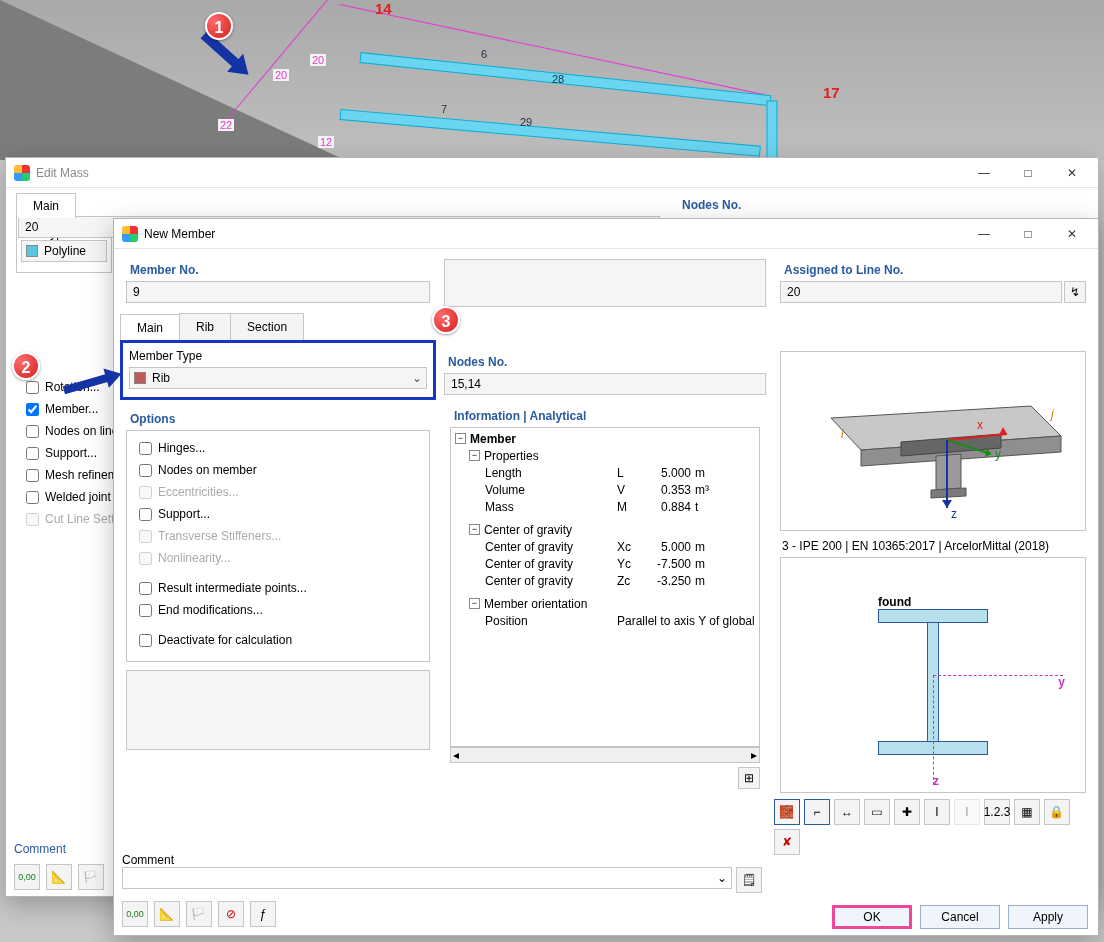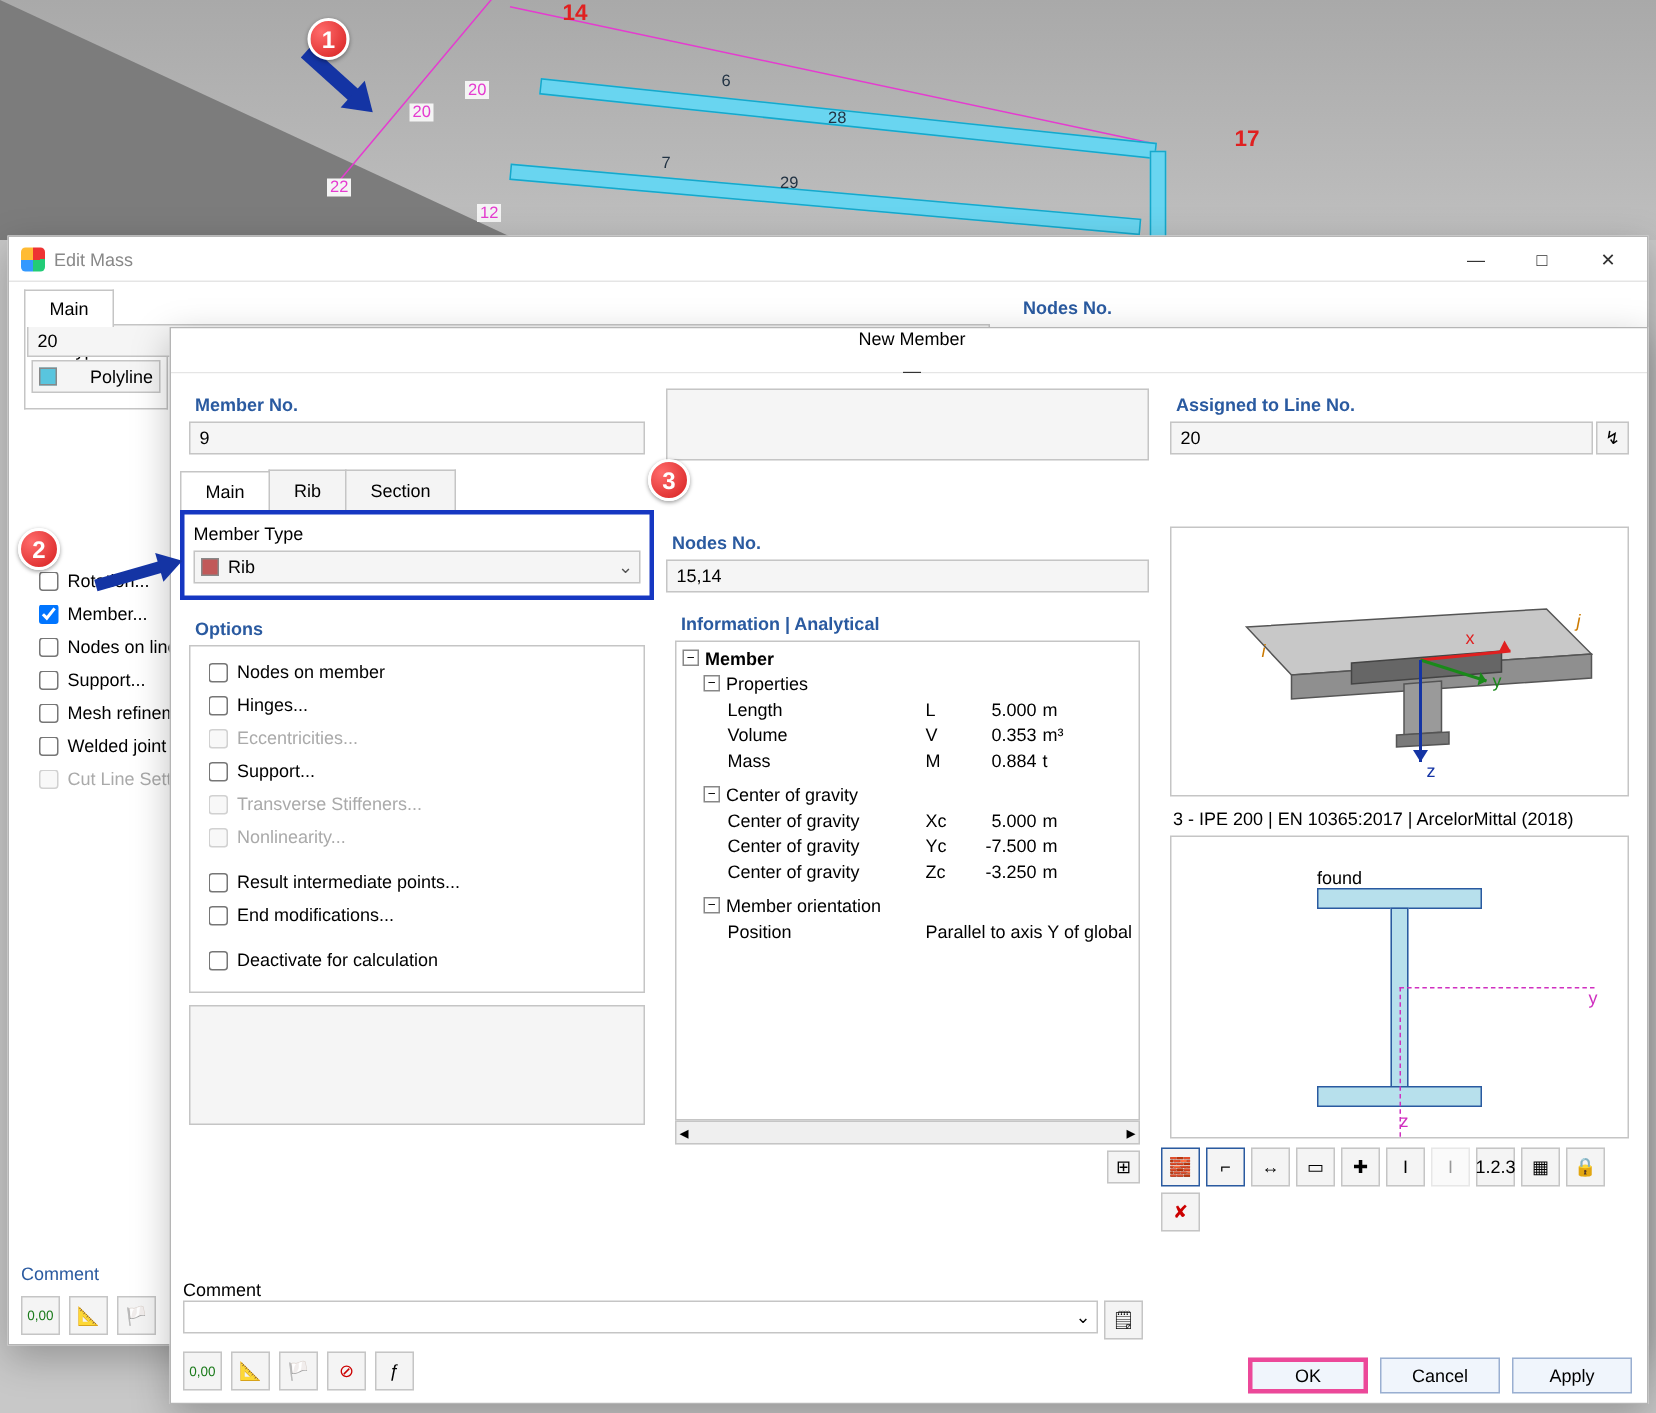--- a/index.html
+++ b/index.html
@@ -77,21 +77,21 @@
   .tabs .tab {
     padding: 5px 16px; border: 1px solid #c5c5c5; border-bottom: none;
     background: #f4f4f4; margin-right: -1px;
   }
   .tabs .tab.active { background: #fff; position: relative; top: 1px; }
 
   .panel { border: 1px solid #c5c5c5; border-top: none; margin: 0 8px; padding: 6px 4px; }
 
   .sel {
     display: flex; align-items: center; height: 22px; width: 100%;
-    background: #f5f5f5; border: 1px solid #c5c5c5; padding: 0 4px; justify-content: space-between;
+    background: #f5f5f5; border: 1px solid #c5c5c5; padding: 0 4px;
   }
   .sel .swatch { width: 12px; height: 12px; background: #59c5de; margin-right: 6px; border: 1px solid #888; }
 
   .chkrow { display: flex; align-items: center; height: 22px; padding-left: 4px; }
   .chkrow input[type=checkbox] { margin-right: 6px; }
   .chkrow.disabled { color: #aaa; }
 
   .el-sidebar { position: absolute; left: 12px; top: 188px; width: 108px; }
   .el-sidebar .chkrow { white-space: nowrap; overflow: hidden; text-overflow: ellipsis; }
 
@@ -105,21 +105,21 @@
   }
   .btnrow { position: absolute; right: 10px; bottom: 6px; display: flex; gap: 8px; }
   .pbtn {
     width: 80px; height: 24px; border: 1px solid #9aafd1; background: #f0f5fc;
     display: inline-flex; align-items: center; justify-content: center;
   }
   .pbtn.primary { border: 3px solid #ec4899; }
 
   
   .new-member { left: 113px; top: 218px; width: 986px; height: 718px; z-index: 100; }
-  .new-member .titlebar { color: #000; flex-direction: column; }
+  .new-member .titlebar { color: #000; }
   .nm-body { position: absolute; inset: 30px 0 0 0; background: #fff; }
   .nm-col1 { position: absolute; left: 6px; top: 4px; width: 316px; }
   .nm-col2 { position: absolute; left: 330px; top: 4px; width: 322px; }
   .nm-col3 { position: absolute; left: 660px; top: 4px; right: 6px; }
 
   .highlight-box { border: 3px solid #1637c2; }
 
   .nm-tabs { display: flex; border-bottom: 1px solid #c5c5c5; margin: 10px 0 0 0; }
   .nm-tabs .tab { padding: 6px 16px; border: 1px solid #c5c5c5; border-bottom: none; background: #f4f4f4; margin-right: -1px; }
   .nm-tabs .tab.active { background: #fff; position: relative; top: 1px; }
@@ -136,21 +136,21 @@
   .tree .ind2 { width: 30px; display: inline-block; }
   .tree .label { flex: 0 0 132px; }
   .tree .sym { flex: 0 0 30px; }
   .tree .val { flex: 0 0 48px; text-align: right; padding-right: 4px; }
   .tree .unit { flex: 0 0 24px; }
 
   .preview {
     background: #fff; border: 1px solid #c5c5c5; height: 180px; position: relative;
     overflow: hidden;
   }
-  .preview.profile { height: 202px; }
+  .preview.profile { height: 236px; font-weight: bold; }
 
   .ico-toolbar { display: flex; gap: 4px; margin-top: 6px; flex-wrap: wrap; }
 
   .scroll-h {
     height: 16px; background: #efefef; border: 1px solid #c5c5c5;
     display: flex; justify-content: space-between; align-items: center; padding: 0 2px;
   }
 
   .cfgbtn { position: absolute; right: 0; top: 0; width: 22px; height: 22px; border: 1px solid #c5c5c5; background: #f4f4f4;
     display: flex; align-items: center; justify-content: center; }
@@ -302,25 +302,25 @@
           <span>Rib</span>
           <span style="margin-left:auto; color:#555;">⌄</span>
         </div>
       </div>
 
       <div class="group" style="margin-top:8px;">
         <div class="glabel">Options</div>
         <div style="border:1px solid #c5c5c5; padding:6px 4px 10px 4px;">
           <div class="chkrow">
               <input type="checkbox" style="">
-              <span>Nodes on member</span>
+              <span>Hinges...</span>
             </div>
           <div class="chkrow">
               <input type="checkbox" style="">
-              <span>Hinges...</span>
+              <span>Nodes on member</span>
             </div>
           <div class="chkrow disabled">
               <input type="checkbox" disabled="" style="">
               <span>Eccentricities...</span>
             </div>
           <div class="chkrow">
               <input type="checkbox" style="">
               <span>Support...</span>
             </div>
           <div class="chkrow disabled">

